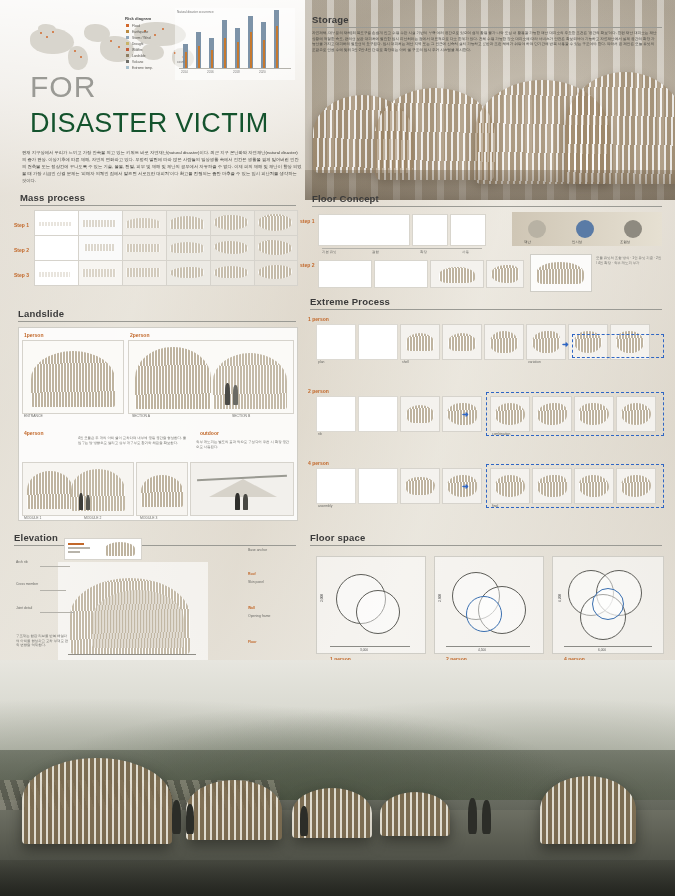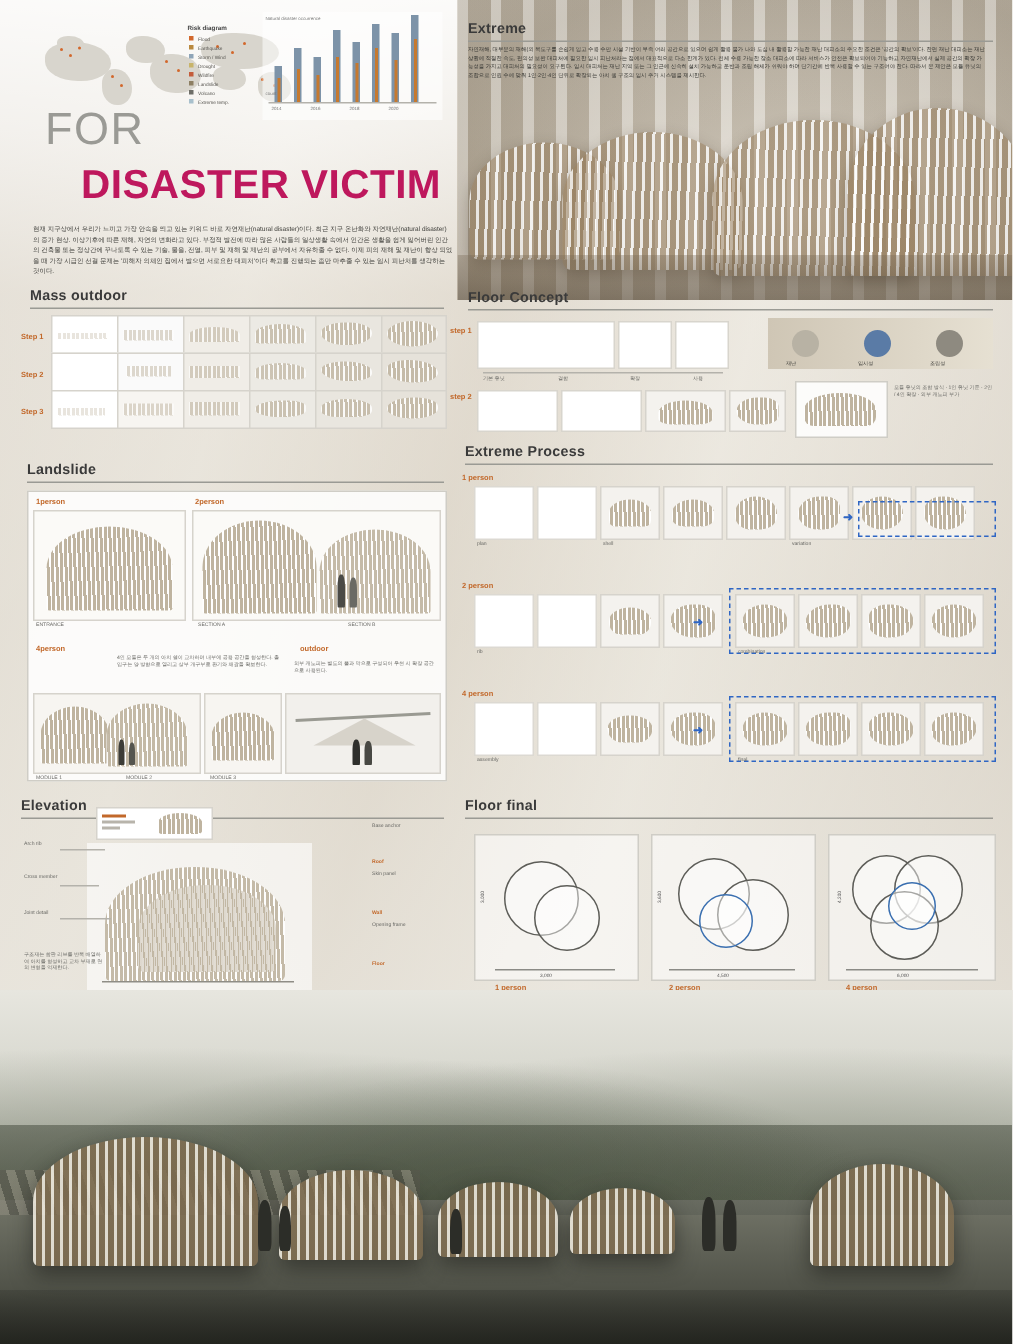--- a/index.html
+++ b/index.html
@@ -66,21 +66,21 @@
   .sec-rule{position:absolute;height:1px;background:#9a9a94;}
   .lbl-o{position:absolute;font-size:5px;color:#c2682a;font-weight:bold;white-space:pre;}
   .tiny{position:absolute;font-size:3.4px;color:#6a6a66;line-height:1.35;}
   .panel{position:absolute;background:rgba(255,255,255,0.86);border:0.5px solid #cfcdc6;}
   .wht{position:absolute;background:#fff;}
   .imgbox{position:absolute;background:#f4f2ee;border:0.5px solid #d6d3cc;overflow:hidden;}
   .shell{position:absolute;background:repeating-linear-gradient(88deg,#ffffff 0 1px,#bfb4a0 1px 3px);}
 
   
   #title-for{position:absolute;left:30px;top:70px;font-size:30px;color:#9a9a95;letter-spacing:1px;font-weight:400;}
-  #title-main{position:absolute;left:30px;top:108px;font-size:27px;color:#be185d;font-weight:bold;letter-spacing:0.3px;margin-left:24px;}
+  #title-main{position:absolute;left:30px;top:108px;font-size:27px;color:#14532d;font-weight:normal;letter-spacing:0.3px;}
 
   .kotxt{position:absolute;font-size:4.3px;color:#3c3c38;line-height:1.6;width:280px;}
   .kotxt2{position:absolute;font-size:3.6px;color:#3a3a36;line-height:1.55;width:345px;}
 
   
   .map{position:absolute;left:22px;top:10px;width:270px;height:70px;}
   .map-blob{position:absolute;background:#d8d5cd;border-radius:40% 55% 45% 50%;}
   .map-dot{position:absolute;width:2px;height:2px;border-radius:50%;background:#d2682c;}
 
   .legend-row{position:absolute;font-size:3.2px;color:#55534e;}
@@ -182,27 +182,27 @@
     <div class="mini" style="left:58px;top:62px;">2018</div>
     <div class="mini" style="left:84px;top:62px;">2020</div>
     <div class="mini" style="left:2px;top:52px;">count</div>
   </div>
 
   <div id="title-for">FOR</div>
   <div id="title-main">DISASTER VICTIM</div>
   <div class="kotxt" style="left:22px;top:150px;">현재 지구상에서 우리가 느끼고 가장 안속을 띄고 있는 키워드 바로 자연재난(natural disaster)이다. 최근 지구 온난화와 자연재난(natural disaster)의 증가 현상.
 이상기후에 따른 재해, 자연의 변화라고 있다. 부정적 발전에 따라 많은 사람들의 일상생활 속에서 인간은 생활을 쉽게 잃어버린 인간의 건축물 또는 정상간에 꾸나도록 수 있는 기술, 물을, 전열, 피부 및 재해 및 제난의 공부에서 자유하줄 수 없다. 이제 피의 재해 및 재난이 향상 되었을 때 가장 시급인 선결 문제는 '피해자 의체인 집에서 발으면 서로요한 대피처'이다 확고를 진행되는 좀만 마추줄 수 있는 임시 피난처를 생각하는 것이다.</div>
 
-  <div class="sec-title" style="left:312px;top:14px;">Extreme</div>
+  <div class="sec-title" style="left:312px;top:14px;">Storage</div>
   <div class="sec-rule" style="left:312px;top:27px;width:350px;"></div>
   <div class="kotxt2" style="left:312px;top:31px;">자연재해, 대부분의 재해(외 복도구를 손쉽게 입고 수용 수만 시설 기반이 부족 여러 공간으로 있으며 쉽게 활용 불가 나와 도심 내 활용할 가능한 재난 대피소의 주요한 조건은 '공간의 확보'이다.
 한편 재난 대피소는 재난상황에 적절한 속도, 편의성 보완 대피처에 필요한 임시 피난처라는 점에서 대표적으로 다소 한계가 있다. 전체 수용 가능한 장소 대피소에 따라 서비스가 안전은 확보되어야 기능하고 자연재난에서 실제 공간의 확장 가능성을 가지고 대피처의 필요성이 요구된다.
 임시 대피처는 재난 지역 또는 그 인근에 신속히 설치 가능하고 운반과 조립 해체가 쉬워야 하며 단기간에 반복 사용할 수 있는 구조여야 한다. 따라서 본 제안은 모듈 유닛의 조합으로 인원 수에 맞춰 1인·2인·4인 단위로 확장되는 아치 쉘 구조의 임시 주거 시스템을 제시한다.</div>
 
-  <div class="sec-title" style="left:20px;top:192px;">Mass outdoor</div>
+  <div class="sec-title" style="left:20px;top:192px;">Mass process</div>
   <div class="sec-rule" style="left:20px;top:205px;width:276px;"></div>
 
   <div class="lbl-o" style="left:14px;top:222px;">Step 1</div>
   <div class="lbl-o" style="left:14px;top:247px;">Step 2</div>
   <div class="lbl-o" style="left:14px;top:272px;">Step 3</div>
 
   <div class="imgbox" style="left:34px;top:210px;width:43px;height:24px;background:#fff;"></div>
   <div class="imgbox" style="left:78px;top:210px;width:43px;height:24px;background:#fafafa;"></div>
   <div class="imgbox" style="left:122px;top:210px;width:43px;height:24px;background:#f0ede7;"></div>
   <div class="imgbox" style="left:166px;top:210px;width:43px;height:24px;background:#eceae4;"></div>
@@ -430,21 +430,21 @@
     </div>
   <div class="imgbox" style="left:574px;top:468px;width:38px;height:34px;">
       <div class="shell" style="left:4px;top:6px;width:30px;height:22px;border-radius:45% 55% 50% 50%;"></div>
     </div>
   <div class="imgbox" style="left:616px;top:468px;width:38px;height:34px;">
       <div class="shell" style="left:4px;top:6px;width:30px;height:22px;border-radius:50% 50% 55% 45%;"></div>
     </div>
   <div class="tiny" style="left:318px;top:504px;">assembly</div>
   <div class="tiny" style="left:492px;top:504px;">final</div>
 
-  <div class="sec-title" style="left:310px;top:532px;">Floor final</div>
+  <div class="sec-title" style="left:310px;top:532px;">Floor space</div>
   <div class="sec-rule" style="left:310px;top:545px;width:352px;"></div>
 
   <div class="panel" style="left:316px;top:556px;width:108px;height:96px;background:rgba(255,255,255,0.55);"></div>
   <div class="circle-plan" style="left:336px;top:574px;width:48px;height:48px;"></div>
   <div class="circle-plan" style="left:356px;top:590px;width:42px;height:42px;"></div>
   <div class="dimline" style="left:330px;top:646px;width:80px;"></div>
   <div class="dim" style="left:360px;top:648px;">3,000</div>
   <div class="dim" style="left:318px;top:596px;transform:rotate(-90deg);">3,000</div>
   <div class="lbl-o" style="left:330px;top:656px;">1 person</div>
   <div class="tiny" style="left:330px;top:663px;">1. Rest space (bed &amp; sto)</div>

